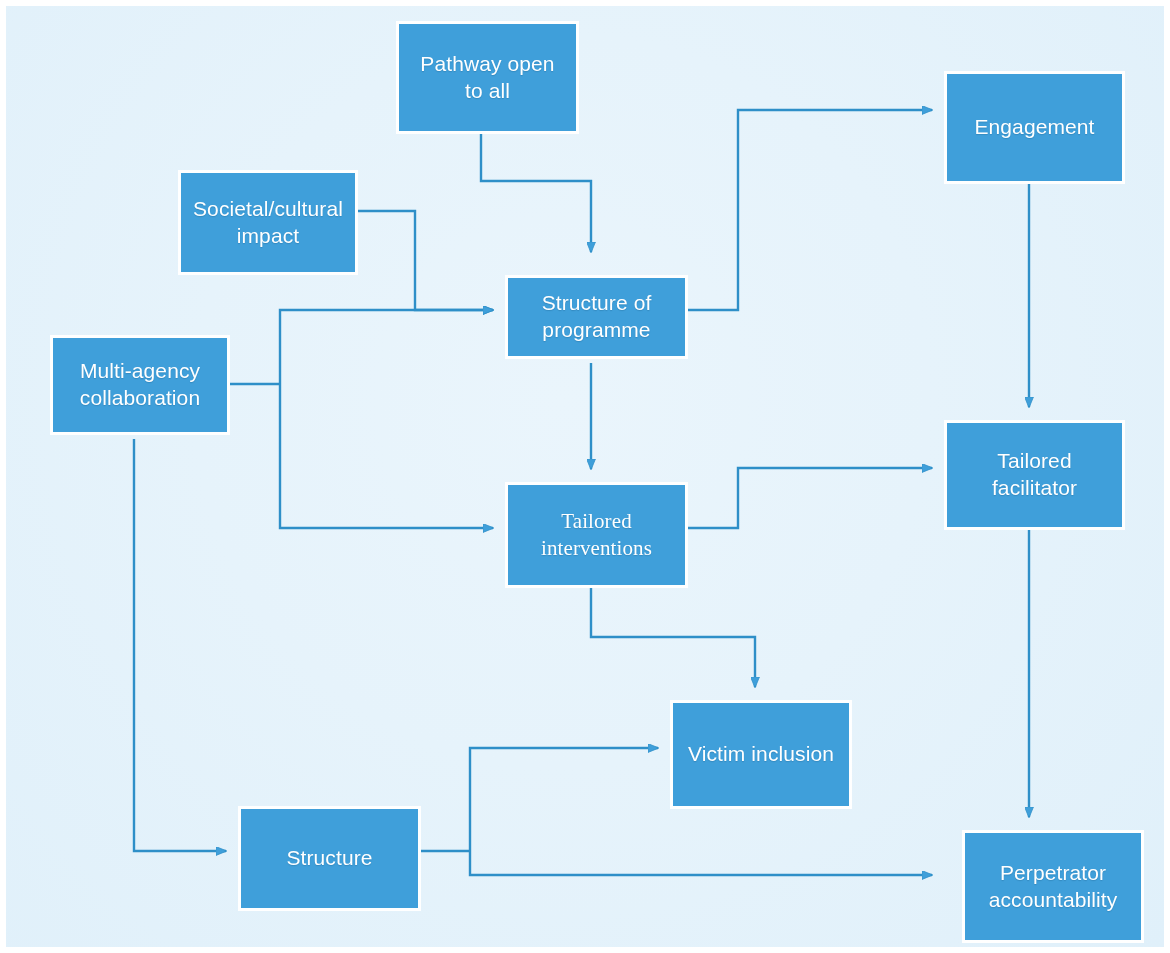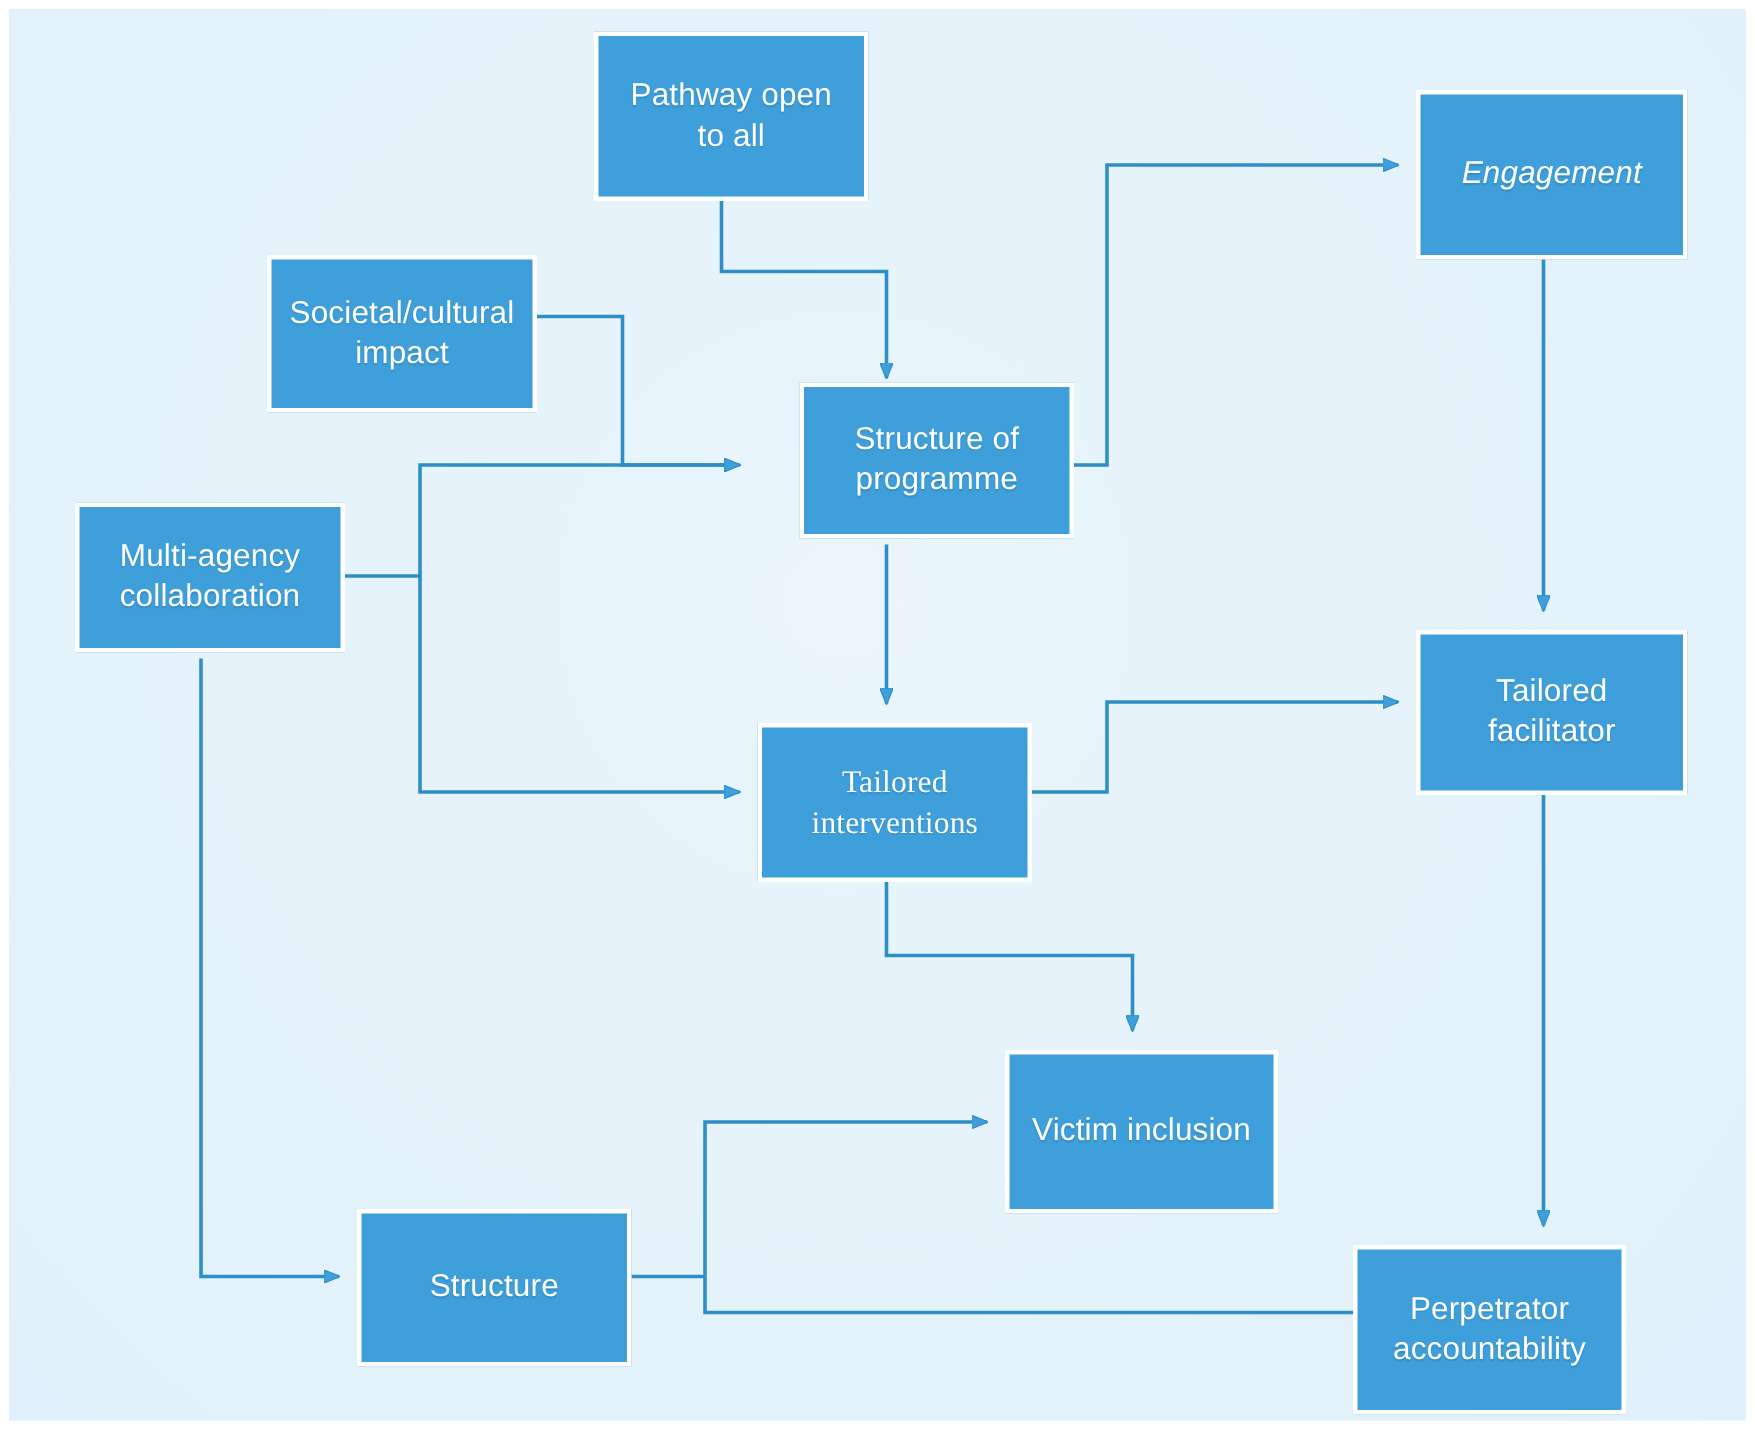--- a/index.html
+++ b/index.html
@@ -104,42 +104,42 @@
     </div>
 
     <div class="node" style="left:172px; top:164px; width:180px; height:105px;">
       <span class="node-label">Societal/cultural impact</span>
     </div>
 
     <div class="node" style="left:44px; top:329px; width:180px; height:100px;">
       <span class="node-label">Multi-agency collaboration</span>
     </div>
 
-    <div class="node" style="left:499px; top:249px; width:183px; height:104px;margin-left:28px;">
+    <div class="node" style="left:499px; top:269px; width:183px; height:84px;">
       <span class="node-label">Structure of programme</span>
     </div>
 
     <div class="node" style="left:499px; top:476px; width:183px; height:106px;font-family:Liberation Serif, serif;">
       <span class="node-label">Tailored interventions</span>
     </div>
 
-    <div class="node" style="left:938px; top:54px; width:181px; height:113px;font-style:italic;">
+    <div class="node" style="left:938px; top:65px; width:181px; height:113px;">
       <span class="node-label">Engagement</span>
     </div>
 
     <div class="node" style="left:938px; top:414px; width:181px; height:110px;">
       <span class="node-label">Tailored facilitator</span>
     </div>
 
     <div class="node" style="left:664px; top:694px; width:182px; height:109px;">
       <span class="node-label">Victim inclusion</span>
     </div>
 
     <div class="node" style="left:232px; top:800px; width:183px; height:105px;">
       <span class="node-label">Structure</span>
     </div>
 
-    <div class="node" style="left:896px; top:824px; width:182px; height:113px;">
+    <div class="node" style="left:956px; top:824px; width:182px; height:113px;">
       <span class="node-label">Perpetrator accountability</span>
     </div>
 
   </div>
 </div>
 
 </body></html>

